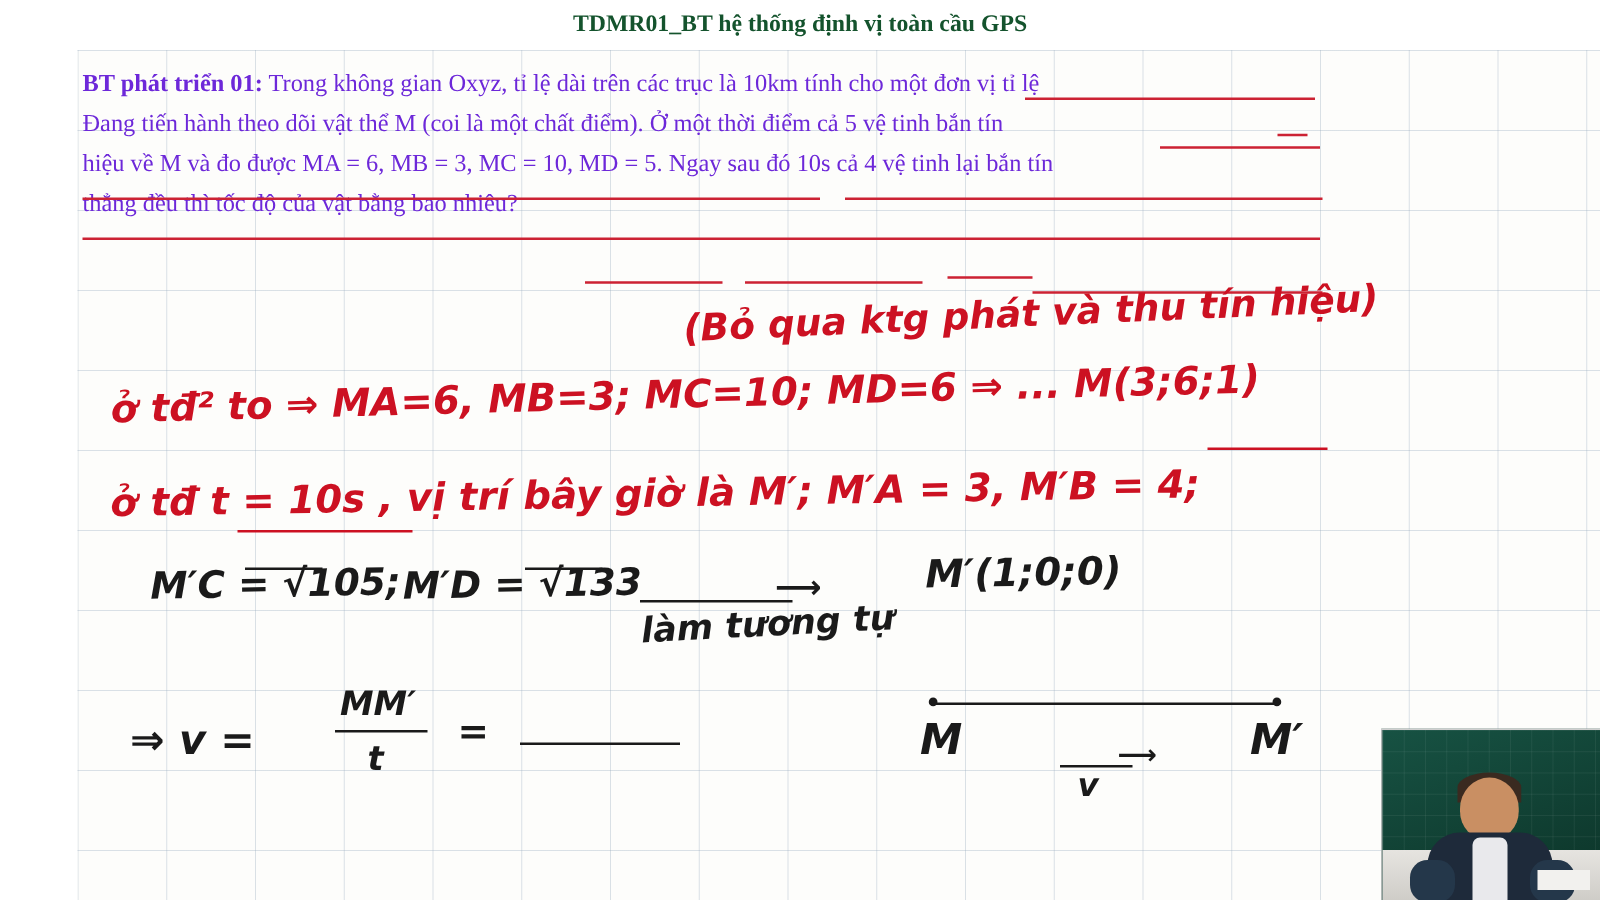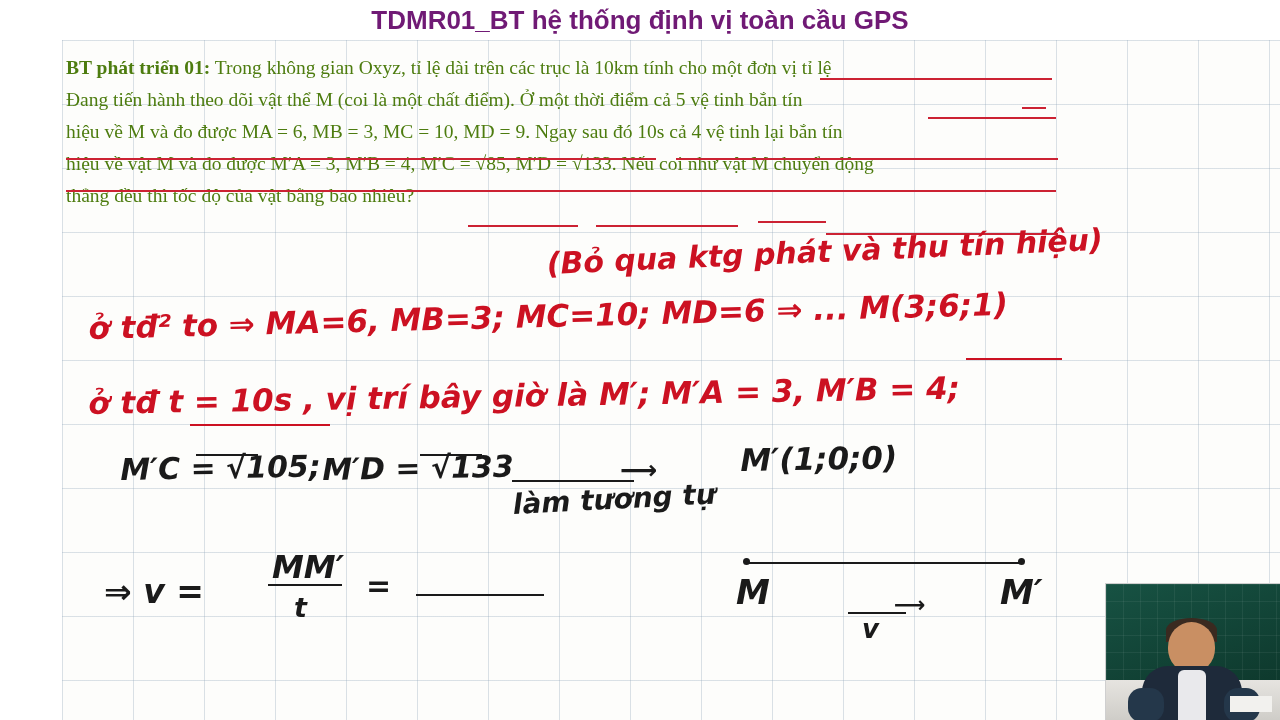--- a/index.html
+++ b/index.html
@@ -43,35 +43,35 @@
     left: 0;
     top: 0;
     width: 1280px;
     height: 40px;
     background: #ffffff;
     display: flex;
     align-items: center;
     justify-content: center;
   }
   #title-text {
-    color: #701a75;
-    font-size: 26px;
+    color: #14532d;
+    font-size: 19px;
     font-weight: 700;
-    font-family: Liberation Sans, sans-serif;
+    font-family: Liberation Serif, serif;
     white-space: nowrap;
   }
   
   #problem {
     position: absolute;
     left: 66px;
     top: 52px;
     width: 1000px;
     font-size: 19.5px;
     line-height: 32px;
-    color: #4d7c0f;
+    color: #6d28d9;
     font-family: "Liberation Serif", serif;
     text-align: justify;
   }
   #problem .ln { display: block; white-space: nowrap; }
   .bold { font-weight: bold; }
   
   .ink {
     position: absolute;
     font-family: "DejaVu Sans", sans-serif;
     font-style: italic;
@@ -171,22 +171,21 @@
   <div id="title-bar">
     <div id="title-text">TDMR01_BT hệ thống định vị toàn cầu GPS</div>
   </div>
 
   <div id="left-margin"></div>
   <div id="grid-paper"></div>
 
   <div id="problem">
     <span class="ln"><span class="bold">BT phát triển 01:</span><span> Trong không gian Oxyz, tỉ lệ dài trên các trục là 10km tính cho một đơn vị tỉ lệ</span></span>
     <span class="ln">Đang tiến hành theo dõi vật thể M (coi là một chất điểm). Ở một thời điểm cả 5 vệ tinh bắn tín</span>
-    <span class="ln">hiệu về M và đo được  MA = 6, MB = 3, MC = 10, MD = 9. Ngay sau đó 10s cả 4 vệ tinh lại bắn tín</span>
-    <span class="ln">hiệu về  vật M và đo được  M′A = 3, M′B = 4, M′C = √85, M′D = √133. Nếu coi như vật M chuyển động</span>
+    <span class="ln">hiệu về M và đo được  MA = 6, MB = 3, MC = 10, MD = 5. Ngay sau đó 10s cả 4 vệ tinh lại bắn tín</span>
     <span class="ln">thẳng đều thì tốc độ của vật bằng bao nhiêu?</span>
   </div>
 
   <div class="stroke flat" style="left:820px; top:78px; width:232px;"></div>
   <div class="stroke flat" style="left:928px; top:117px; width:128px;"></div>
   <div class="stroke flat" style="left:66px; top:158px; width:590px;"></div>
   <div class="stroke flat" style="left:676px; top:158px; width:382px;"></div>
   <div class="stroke flat" style="left:66px; top:190px; width:990px;"></div>
   <div class="stroke flat" style="left:468px; top:225px; width:110px;"></div>
   <div class="stroke flat" style="left:596px; top:225px; width:142px;"></div>
@@ -208,21 +207,21 @@
   <div class="ink black" style="left:322px; top:452px; font-size:30px; transform: rotate(-1deg);">M′D = √133</div>
   <div class="stroke flat" style="left:420px; top:454px; width:62px; border-bottom-color:#1a1a1a;"></div>
 
   <div class="ink black" style="left:512px; top:488px; font-size:28px; transform: rotate(-3deg);">làm tương tự</div>
   <div class="stroke flat" style="left:512px; top:480px; width:122px; border-bottom-color:#1a1a1a;"></div>
   <div class="ink black" style="left:620px; top:455px; font-size:26px;">⟶</div>
 
   <div class="ink black" style="left:740px; top:442px; font-size:31px; transform: rotate(-1deg);">M′(1;0;0)</div>
 
   <div class="ink black" style="left:104px; top:572px; font-size:33px;">⇒  v =</div>
-  <div class="ink black" style="left:272px; top:548px; font-size:32px;">MM′</div>
+  <div class="ink black" style="left:272px; top:548px; font-size:27px;">MM′</div>
   <div class="stroke flat" style="left:268px; top:584px; width:74px; border-bottom-color:#1a1a1a;"></div>
   <div class="ink black" style="left:294px; top:592px; font-size:27px;">t</div>
   <div class="ink black" style="left:366px; top:568px; font-size:30px;">=</div>
   <div class="stroke flat" style="left:416px; top:594px; width:128px; border-bottom-color:#1a1a1a;"></div>
 
   <div class="stroke flat" style="left:746px; top:562px; width:278px; border-bottom-color:#1a1a1a;"></div>
   <div style="position:absolute; left:743px; top:558px; width:7px; height:7px; border-radius:50%; background:#1a1a1a;"></div>
   <div style="position:absolute; left:1018px; top:558px; width:7px; height:7px; border-radius:50%; background:#1a1a1a;"></div>
   <div class="ink black" style="left:736px; top:572px; font-size:34px;">M</div>
   <div class="ink black" style="left:1000px; top:572px; font-size:34px;">M′</div>

